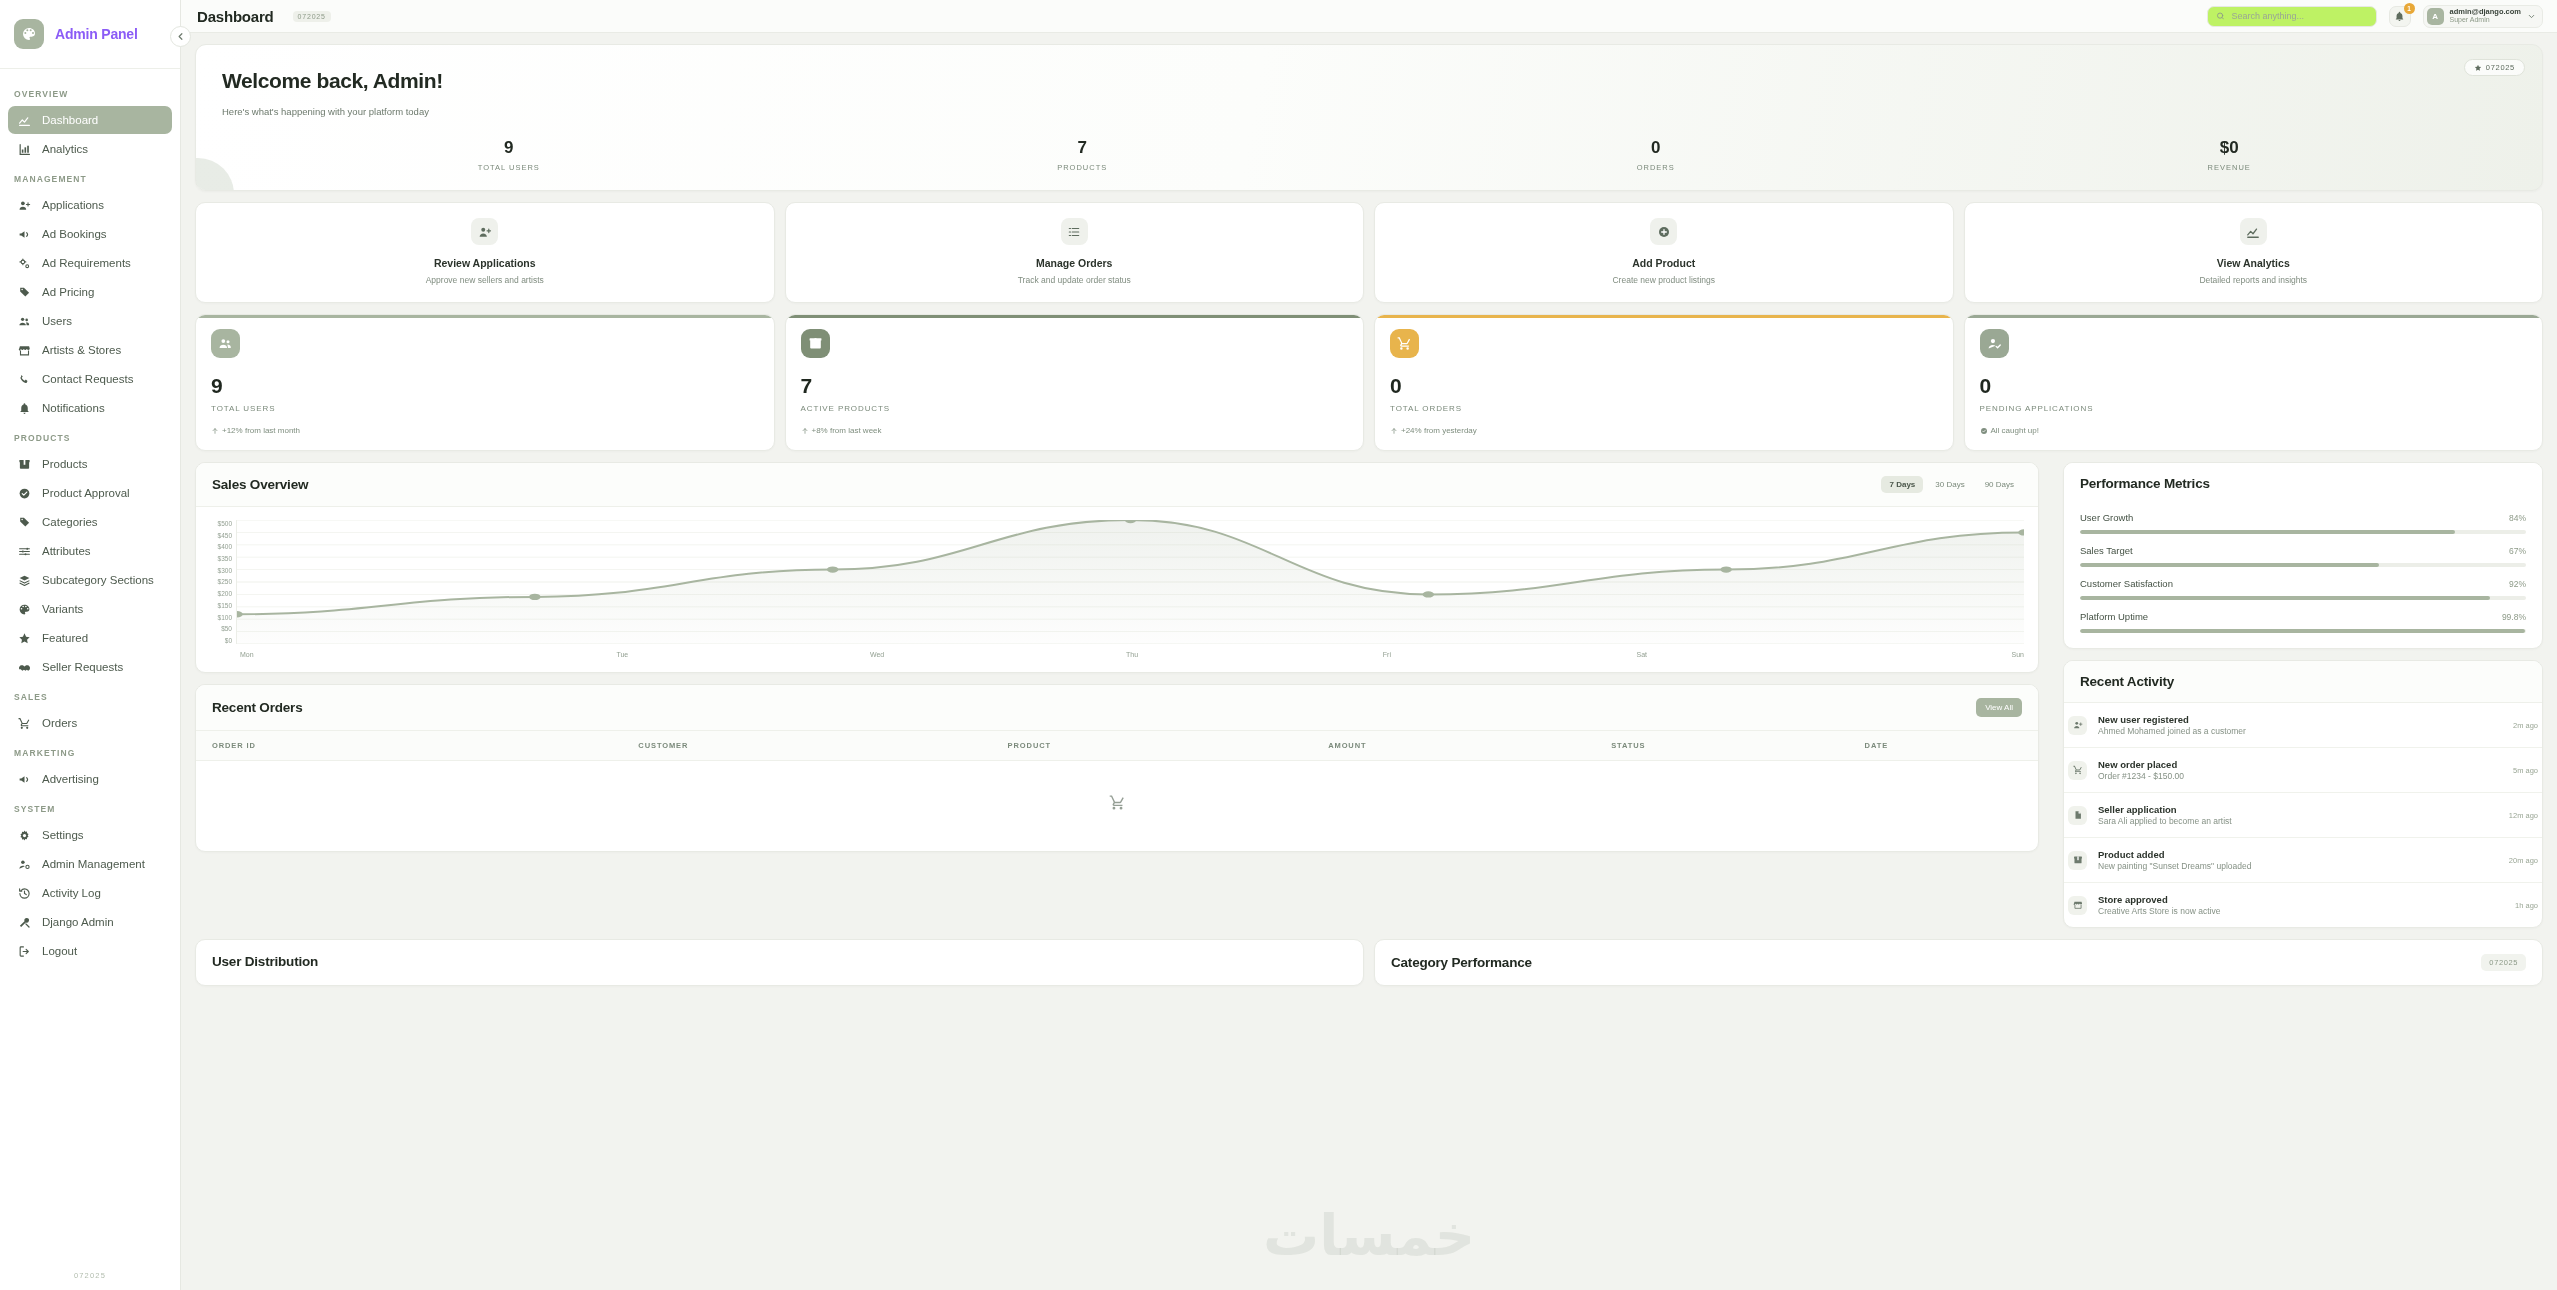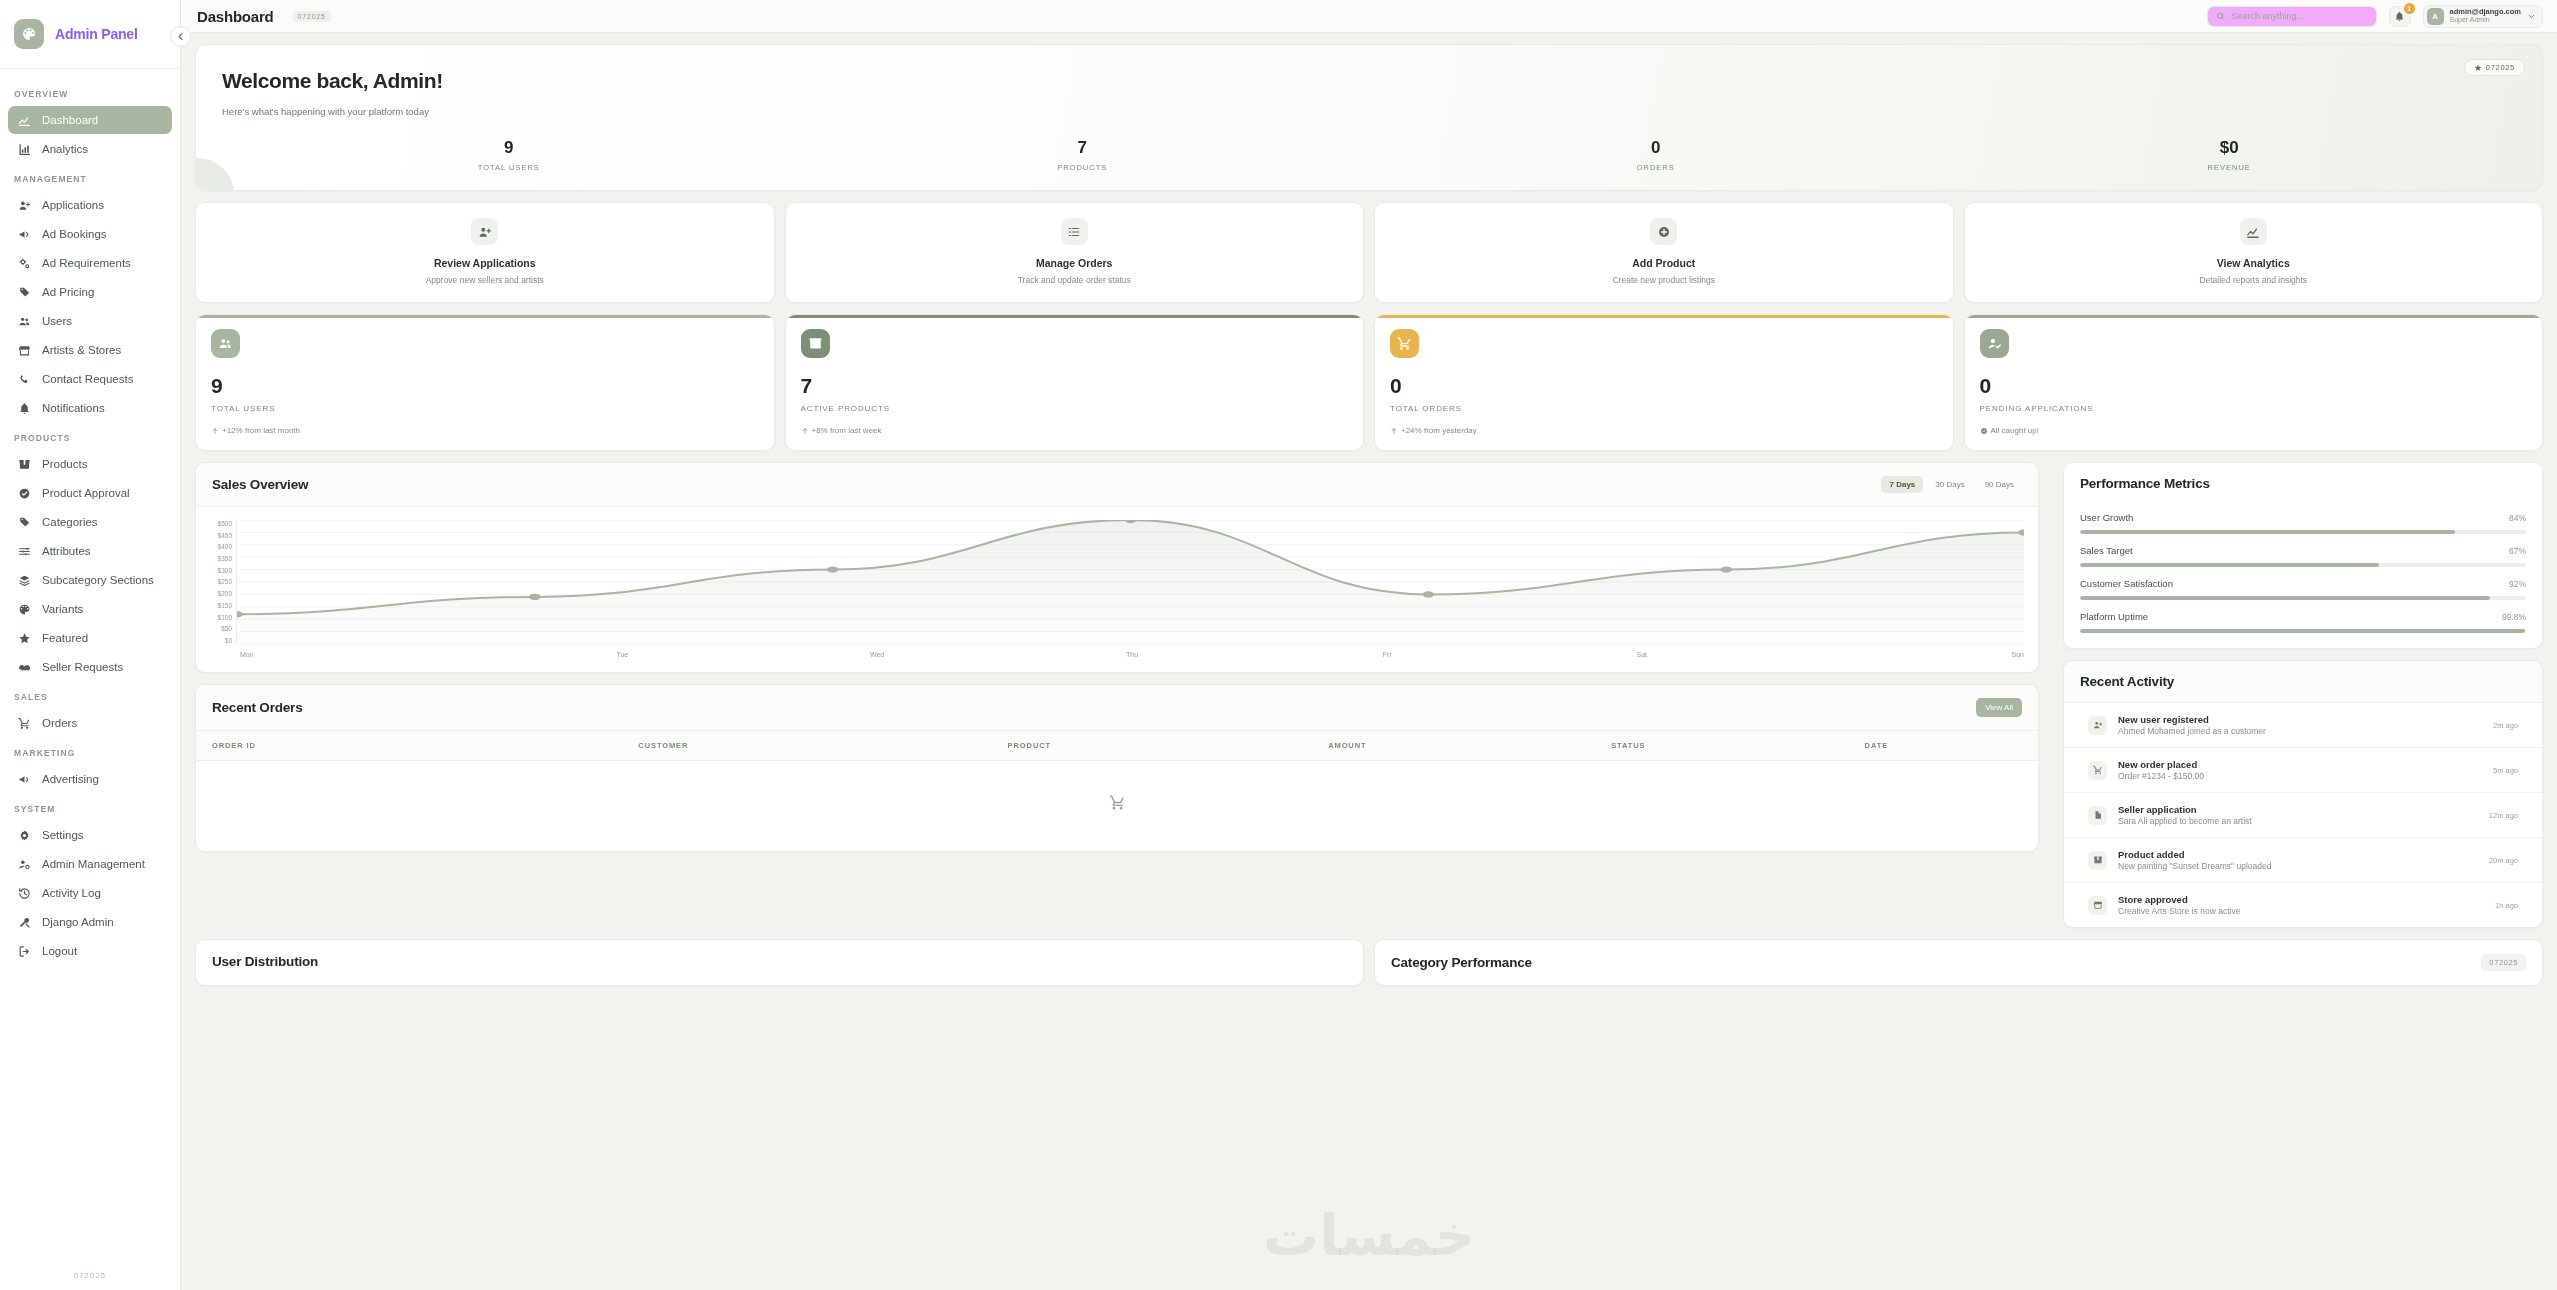--- a/index.html
+++ b/index.html
@@ -61,21 +61,21 @@
   }
   .page-title { font-size:15px; font-weight:bold; color:#222a22; letter-spacing:-0.2px; }
   .title-chip {
     font-size:7px; letter-spacing:0.8px; color:#8d9a88;
     background:#eef0ea; border-radius:4px; padding:2px 5px; margin-left:7px;
   }
   .topbar-spacer { flex:1; }
   .searchbox {
     display:flex; align-items:center; gap:7px;
     width:170px; height:21px; border-radius:7px;
-    background:#f0abfc; border:1px solid #e7e9e3; padding:0 8px;
+    background:#bef264; border:1px solid #e7e9e3; padding:0 8px;
   }
   .searchbox input {
     border:none; background:transparent; outline:none;
     font-size:9px; color:#5d6a5d; width:100%;
     font-family:"Liberation Sans", sans-serif;
   }
   .searchbox input::placeholder { color:#9aa695; }
   .bell-wrap {
     position:relative; width:22px; height:21px; border-radius:7px;
     background:#f3f5f0; border:1px solid #e7e9e3;
@@ -222,21 +222,21 @@
   
   .metrics { padding:7px 16px 15px 16px; }
   .metric { margin-top:11px; }
   .metric-top { display:flex; align-items:center; font-size:9.5px; color:#455245; }
   .metric-top .sp { flex:1; }
   .metric-top .pc { font-size:8.5px; color:#8d9a88; }
   .bar { height:4px; border-radius:3px; background:#eceee8; margin-top:7px; overflow:hidden; }
   .bar > i { display:block; height:100%; border-radius:3px; background:#a8b5a0; }
 
   
-  .act { display:flex; align-items:center; gap:11px; padding:11px 24px; border-bottom:1px solid #f0f2ec; }
+  .act { display:flex; align-items:center; gap:11px; padding:11px 4px; border-bottom:1px solid #f0f2ec; }
   .act:last-child { border-bottom:none; }
   .act-ic {
     width:19px; height:19px; border-radius:6px; background:#f0f2ec;
     display:flex; align-items:center; justify-content:center; flex:0 0 19px;
   }
   .act-ic svg { width:10px; height:10px; }
   .act-txt { flex:1; min-width:0; }
   .act-t { font-size:9.5px; font-weight:bold; color:#2b332b; }
   .act-d { font-size:8.5px; color:#859185; margin-top:1px; }
   .act-time { font-size:7.5px; color:#9aa695; flex:0 0 auto; }

